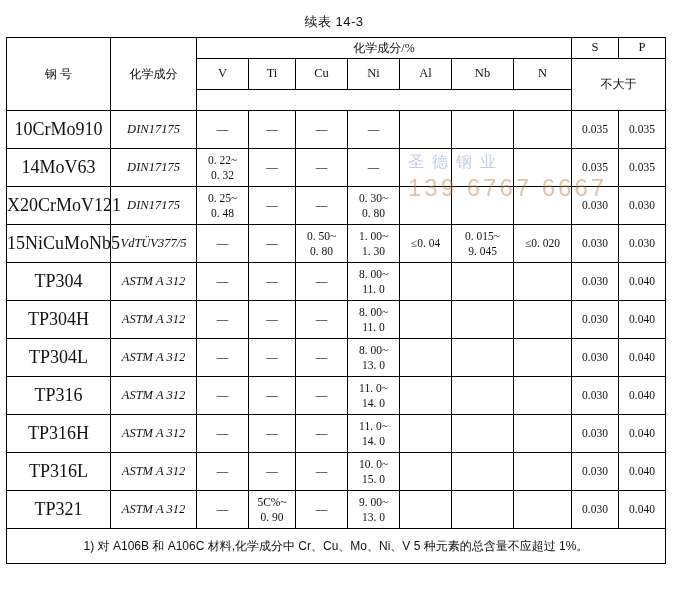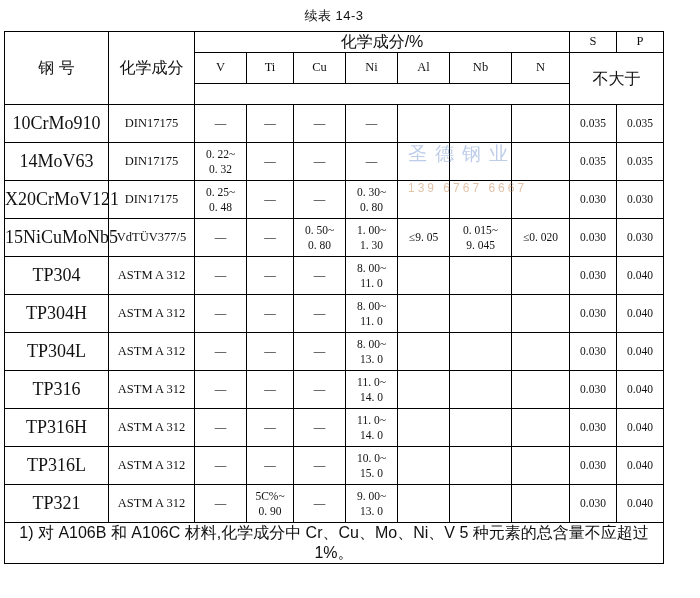--- a/index.html
+++ b/index.html
@@ -13,21 +13,21 @@
     font-family: "Liberation Serif", "DejaVu Serif", serif;
     color: #111111;
     position: relative;
     overflow: hidden;
   }
   .page {
     position: relative;
     width: 668px;
     height: 598px;
     box-sizing: border-box;
-    padding: 0;
+    padding: 6px;
   }
   .caption {
     text-align: center;
     font-size: 13px;
     font-family: "Liberation Sans", "DejaVu Sans", sans-serif;
     letter-spacing: 0.5px;
     padding-top: 7px;
     padding-bottom: 6px;
   }
   table.main {
@@ -43,65 +43,66 @@
     vertical-align: middle;
     padding: 0;
     font-weight: normal;
     line-height: 1.25;
   }
   .hdr {
     font-size: 12.5px;
     font-family: "Liberation Serif", "DejaVu Serif", serif;
   }
   .hdr-cn {
-    font-family: Liberation Sans, sans-serif;
-    font-size: 16px;
+    font-family: Liberation Serif, serif;
+    font-size: 12px;
   }
   .steelname {
     font-size: 18px;
     font-family: "Liberation Serif", "DejaVu Serif", serif;
   }
   .std {
     font-size: 12.5px;
     font-family: "Liberation Serif", "DejaVu Serif", serif;
+    font-style: italic;
   }
   .val {
     font-size: 11.5px;
     font-family: "Liberation Serif", "DejaVu Serif", serif;
     white-space: pre-line;
   }
   .h1row td { height: 20px; }
   .h2row td { height: 30px; }
   .h3row td { height: 20px; }
   .datarow td { height: 37px; }
   .noterow td {
     height: 34px;
     text-align: left;
     padding-left: 12px;
     font-family: "Liberation Sans", "DejaVu Sans", sans-serif;
-    font-size: 16px;
+    font-size: 12px;
   }
   .watermark {
     position: absolute;
     pointer-events: none;
     color: rgba(70,120,200,0.42);
     font-family: "Liberation Sans", "DejaVu Sans", sans-serif;
     white-space: nowrap;
   }
   .wm1 {
     left: 408px;
-    top: 141px;
-    font-size: 19px;
+    top: 152px;
+    font-size: 16px;
     letter-spacing: 8px;
     color: rgba(90,130,200,0.40);
   }
   .wm2 {
     left: 408px;
-    top: 181px;
-    font-size: 12px;
+    top: 174px;
+    font-size: 24px;
     letter-spacing: 3px;
     color: rgba(190,120,60,0.45);
   }
   .wm-faint {
     position: absolute;
     pointer-events: none;
     font-family: "Liberation Sans", "DejaVu Sans", sans-serif;
     color: rgba(120,150,180,0.13);
     font-size: 16px;
     letter-spacing: 2px;
@@ -197,21 +198,21 @@
 
       <tr class="datarow">
         <td class="steelname">15NiCuMoNb5</td>
         <td class="std">VdTÜV377/5</td>
         <td class="val">—</td>
         <td class="val">—</td>
         <td class="val">0. 50~
 0. 80</td>
         <td class="val">1. 00~
 1. 30</td>
-        <td class="val">≤9. 05</td>
+        <td class="val">≤0. 04</td>
         <td class="val">0. 015~
 9. 045</td>
         <td class="val">≤0. 020</td>
         <td class="val">0.030</td>
         <td class="val">0.030</td>
       </tr>
 
       <tr class="datarow">
         <td class="steelname">TP304</td>
         <td class="std">ASTM A 312</td>

